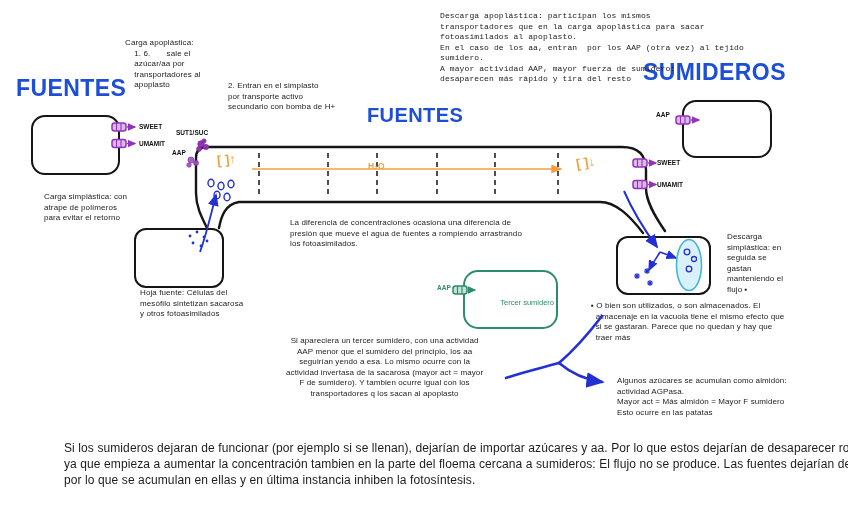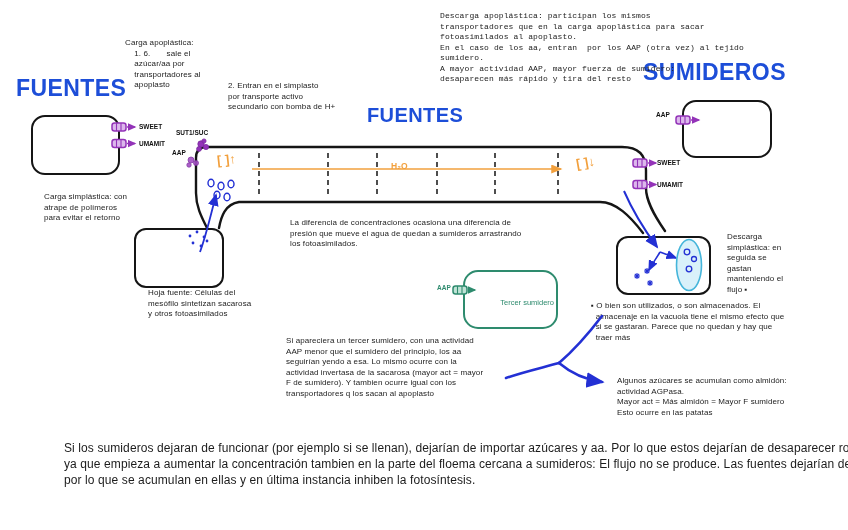--- a/index.html
+++ b/index.html
@@ -37,26 +37,26 @@
 transportadores que en la carga apoplástica para sacar
 fotoasimilados al apoplasto.
 En el caso de los aa, entran  por los AAP (otra vez) al tejido
 sumidero.
 A mayor actividad AAP, mayor fuerza de sumidero:
 desaparecen más rápido y tira del resto</div>
 <div class="note" style="left:28px; top:192px;margin-left:16px;">Carga simplástica: con
 atrape de polímeros
 para evitar el retorno</div>
 <div class="note" style="left:290px; top:218px;">La diferencia de concentraciones ocasiona una diferencia de
-presión que mueve el agua de quedan a sumideros arrastrando
+presión que mueve el agua de fuentes a rompiendo arrastrando
 los fotoasimilados.</div>
-<div class="note" style="left:140px; top:288px;margin-left:8px;">Hoja fuente: Células del
+<div class="note" style="left:140px; top:288px;">Hoja fuente: Células del
 mesófilo sintetizan sacarosa
 y otros fotoasimilados</div>
-<div class="note" style="left:286px; top:336px;">Si apareciera un tercer sumidero, con una actividad
+<div class="note" style="left:286px; top:336px;text-align:center;">Si apareciera un tercer sumidero, con una actividad
 AAP menor que el sumidero del principio, los aa
 seguirían yendo a esa. Lo mismo ocurre con la
 actividad invertasa de la sacarosa (mayor act = mayor
 F de sumidero). Y tambien ocurre igual con los
 transportadores q los sacan al apoplasto</div>
 <div class="note" style="left:727px; top:212px;margin-top:20px;">Descarga
 simplástica: en
 seguida se
 gastan
 manteniendo el
@@ -217,13 +217,13 @@
 <div class="tlabel lab" style="left:139px; top:140px;">UMAMIT</div>
 <div class="tlabel lab" style="left:176px; top:129px;">SUT1/SUC</div>
 <div class="tlabel lab" style="left:172px; top:149px;">AAP</div>
 <div class="tlabel lab" style="left:657px; top:159px;">SWEET</div>
 <div class="tlabel lab" style="left:657px; top:181px;">UMAMIT</div>
 <div class="tlabel lab" style="left:656px; top:111px;">AAP</div>
 <div class="tlabel lab green" style="left:437px; top:284px;">AAP</div>
 
 <div class="orange-note lab" style="left:217px; top:152px; font-size:13px; transform:rotate(-6deg);">[ ]↑</div>
 <div class="orange-note lab" style="left:576px; top:155px; font-size:13px; transform:rotate(-10deg);">[ ]↓</div>
-<div class="orange-note lab" style="left:391px; top:161px; font-size:8.5px;">H₂O</div>
+<div class="orange-note lab" style="left:368px; top:161px; font-size:8.5px;">H₂O</div>
 
 </body></html>

